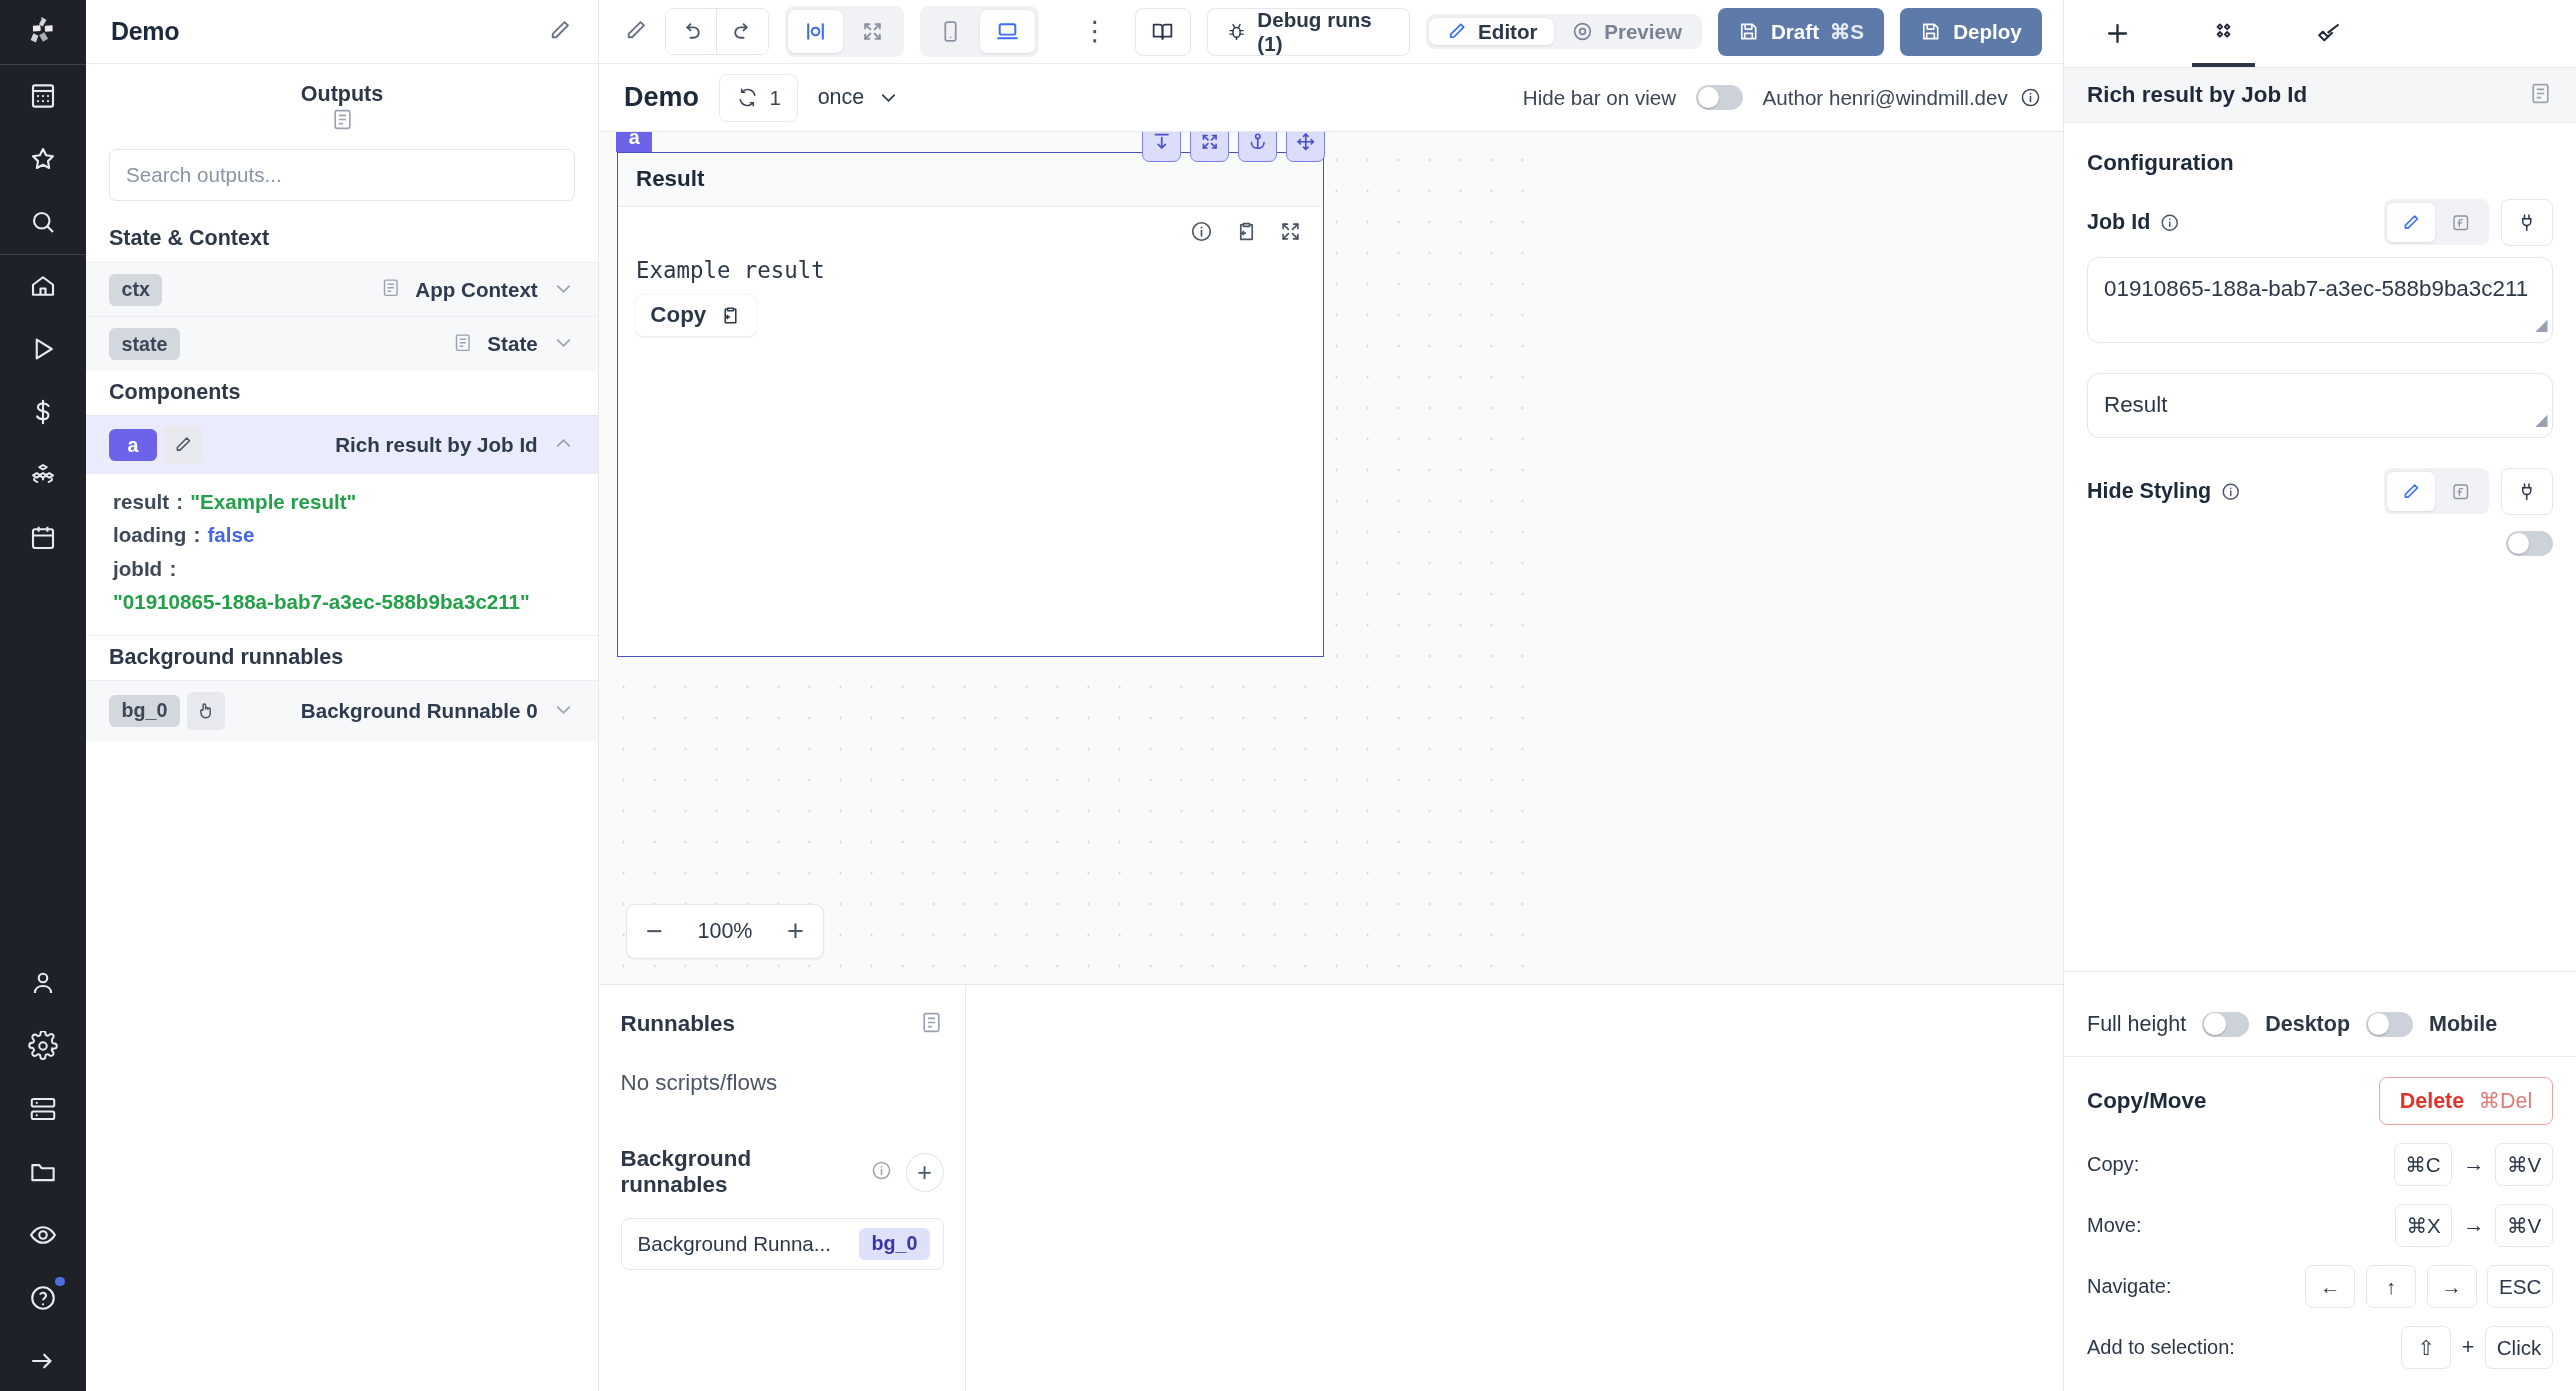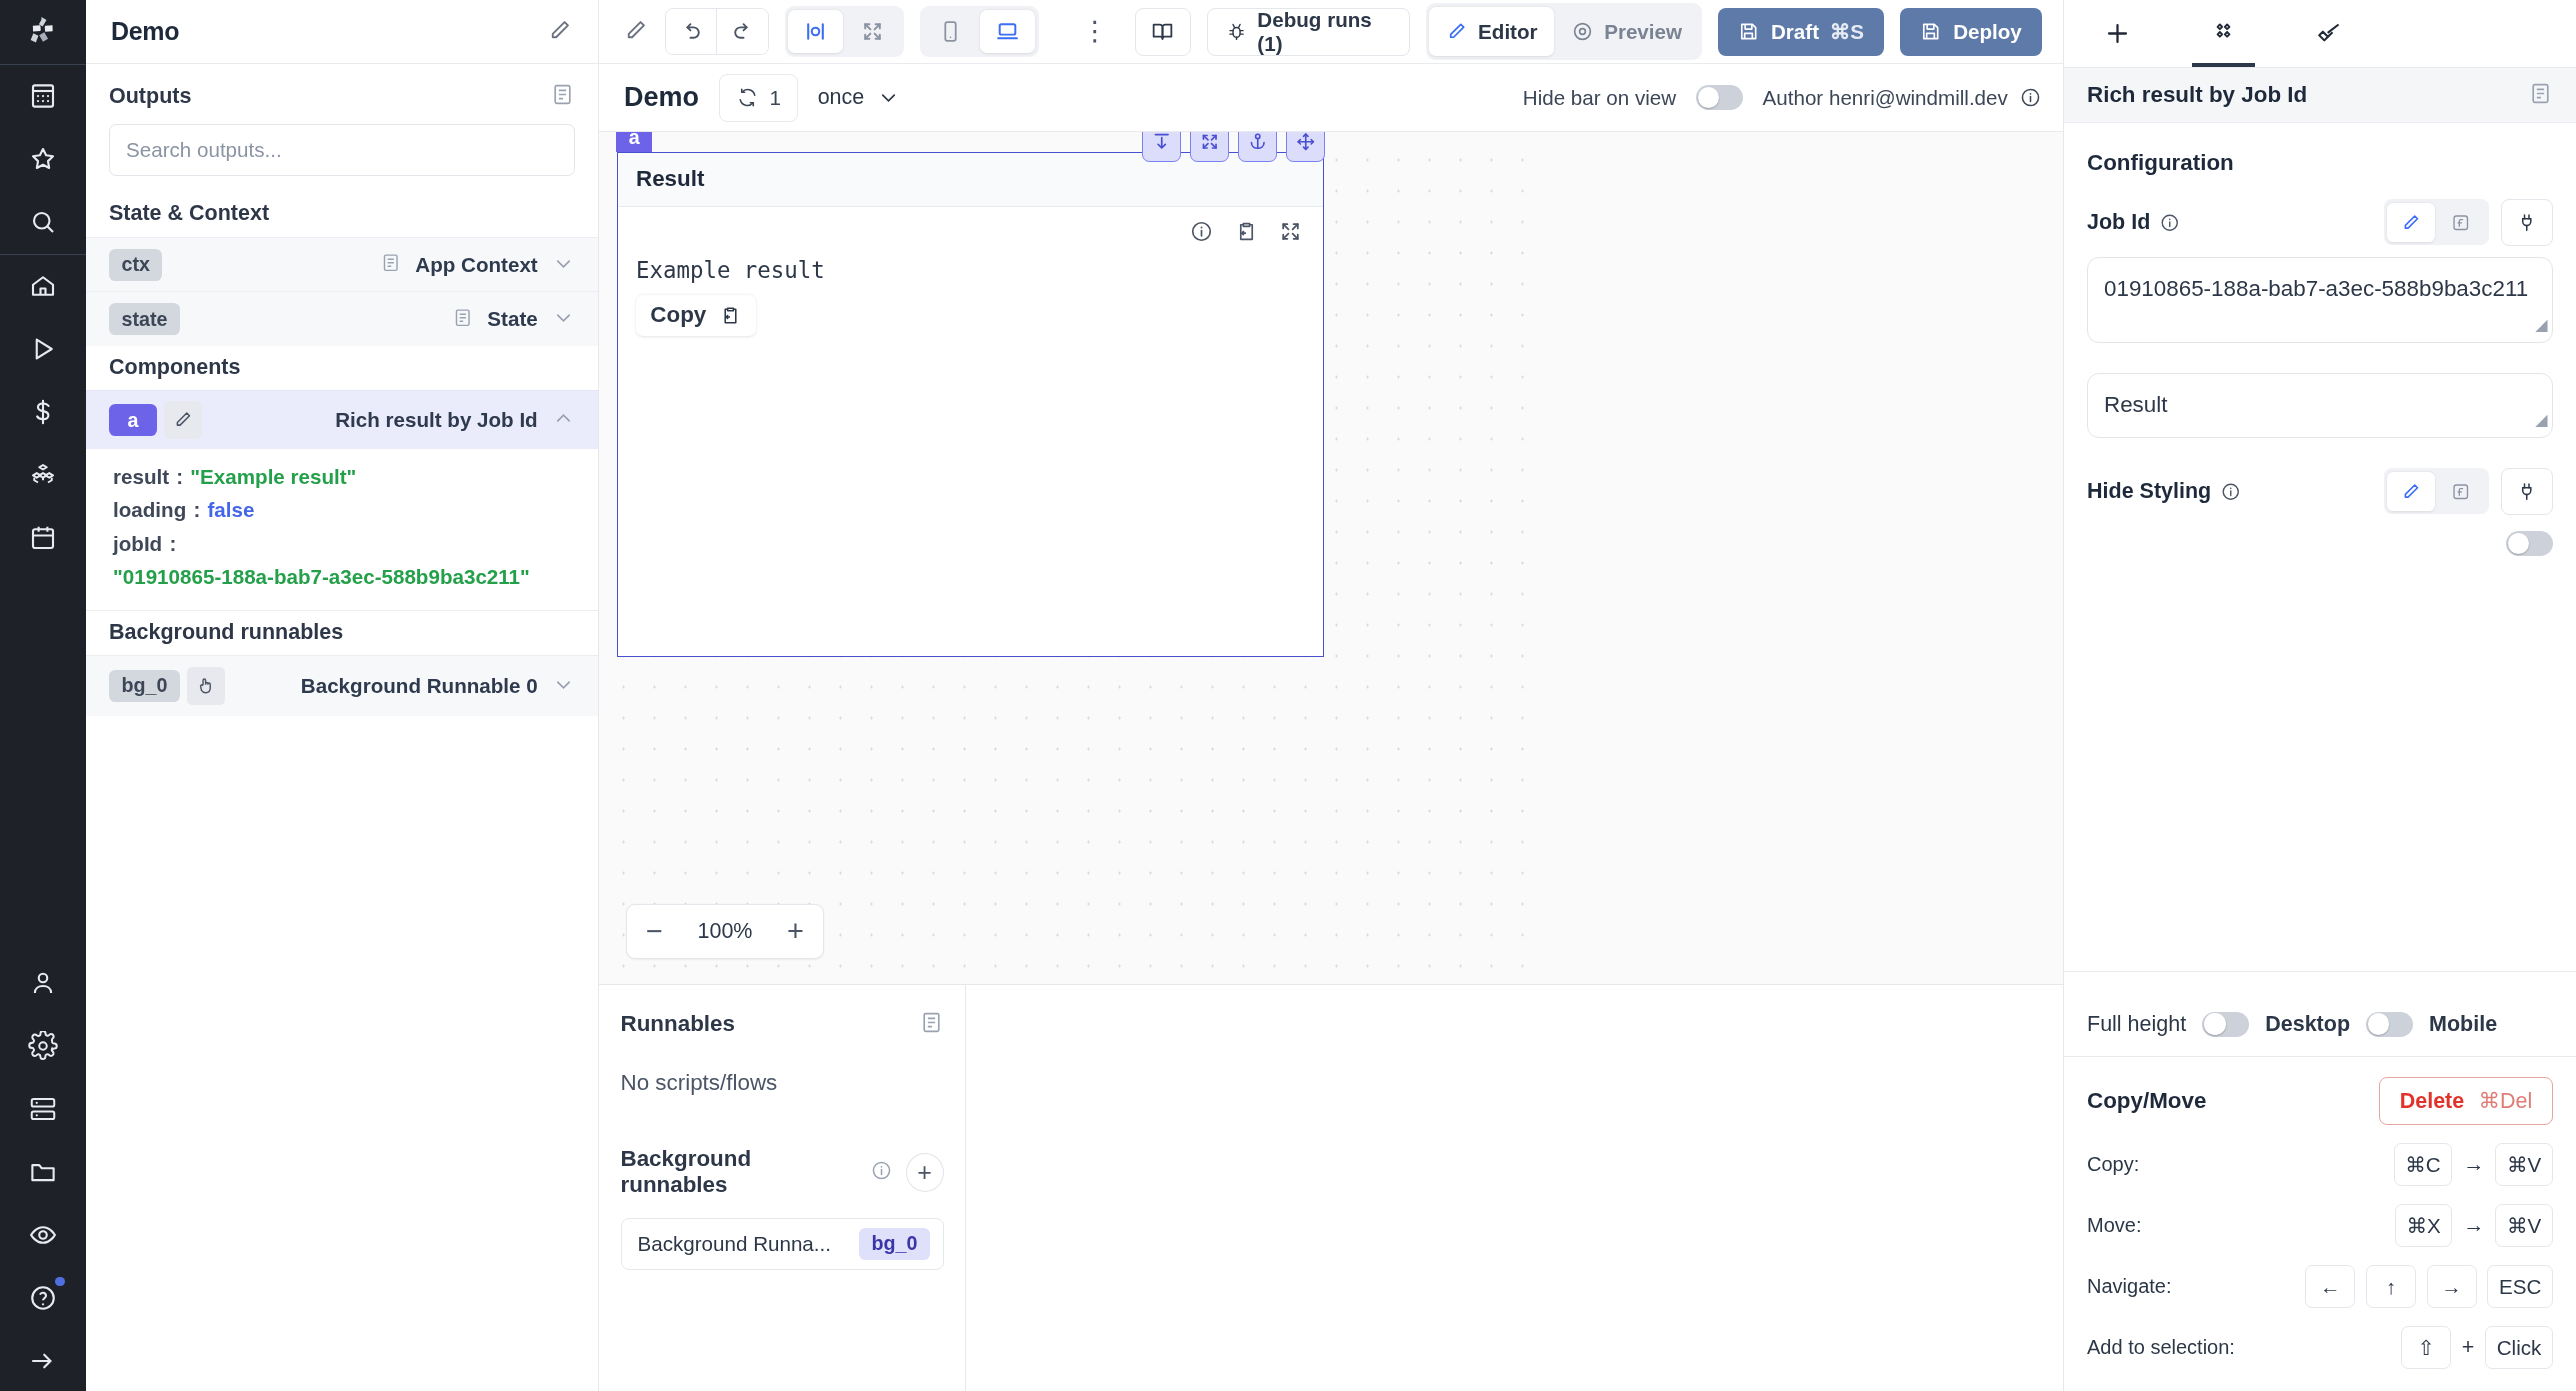--- a/index.html
+++ b/index.html
@@ -46,20 +46,21 @@
   .op-titlebar {
     height: 64px; display: flex; align-items: center;
     padding: 0 25px; border-bottom: 0.9px solid #e9ebef;
     justify-content: space-between;
   }
   .op-title { font-size: 25px; font-weight: 700; color: #1e2a3b; letter-spacing: -0.3px; }
   .op-pencil { color: #6b7382; cursor: pointer; }
   .op-head {
     display: flex; align-items: center; justify-content: space-between;
     padding: 18px 23px 10.7px 23px;
+    flex-direction: column;
   }
   .op-head h2 { font-size: 21.5px; font-weight: 700; color: #2d3748; }
   .op-doc-icon { color: #9aa2b1; cursor: pointer; }
   .search-wrap { padding: 3.6px 23px 16px 23px; }
   .search-input {
     width: 100%; height: 52px; border: 0.9px solid #e2e5ea; border-radius: 7.2px;
     padding: 0 16px; font-size: 20.6px; color: #4a5568;
     font-family: "Liberation Sans", sans-serif; outline: none; background:#fff;
   }
   .search-input::placeholder { color: #8b94a3; }
@@ -126,21 +127,21 @@
   .tb-btn {
     display:flex; align-items:center; gap:10.7px; height:48px; padding: 0 18px;
     border:0.9px solid #e3e6eb; border-radius:8px; background:#fff;
     font-size:20.6px; color:#2c3748; font-weight:600; cursor:pointer;
   }
   .tb-btn.icon-only { padding: 0 14.3px; }
   .tb-seg {
     display:flex; background:#f1f2f5; border-radius:9px; padding:3.6px; gap:1.8px; align-items:center;
   }
   .tb-seg .tsb {
-    display:flex; align-items:center; gap:9.8px; height:49px; padding: 0 16px;
+    display:flex; align-items:center; gap:9.8px; height:27px; padding: 0 16px;
     border-radius:7.2px; font-size:20.6px; font-weight:600; color:#7a8393; cursor:pointer;
   }
   .tb-seg .tsb.on { background:#fff; color:#2c3748; box-shadow:0 0.9px 2.7px rgba(16,24,40,.10); }
   .btn-primary {
     display:flex; align-items:center; gap:10.7px; height:48px; padding: 0 19.7px;
     border-radius:8px; background:#5d7aa9; color:#fff; font-size:20.6px; font-weight:700;
     cursor:pointer; border:none;
   }
   .btn-primary .kbd { opacity:.85; font-weight:600; }
 

